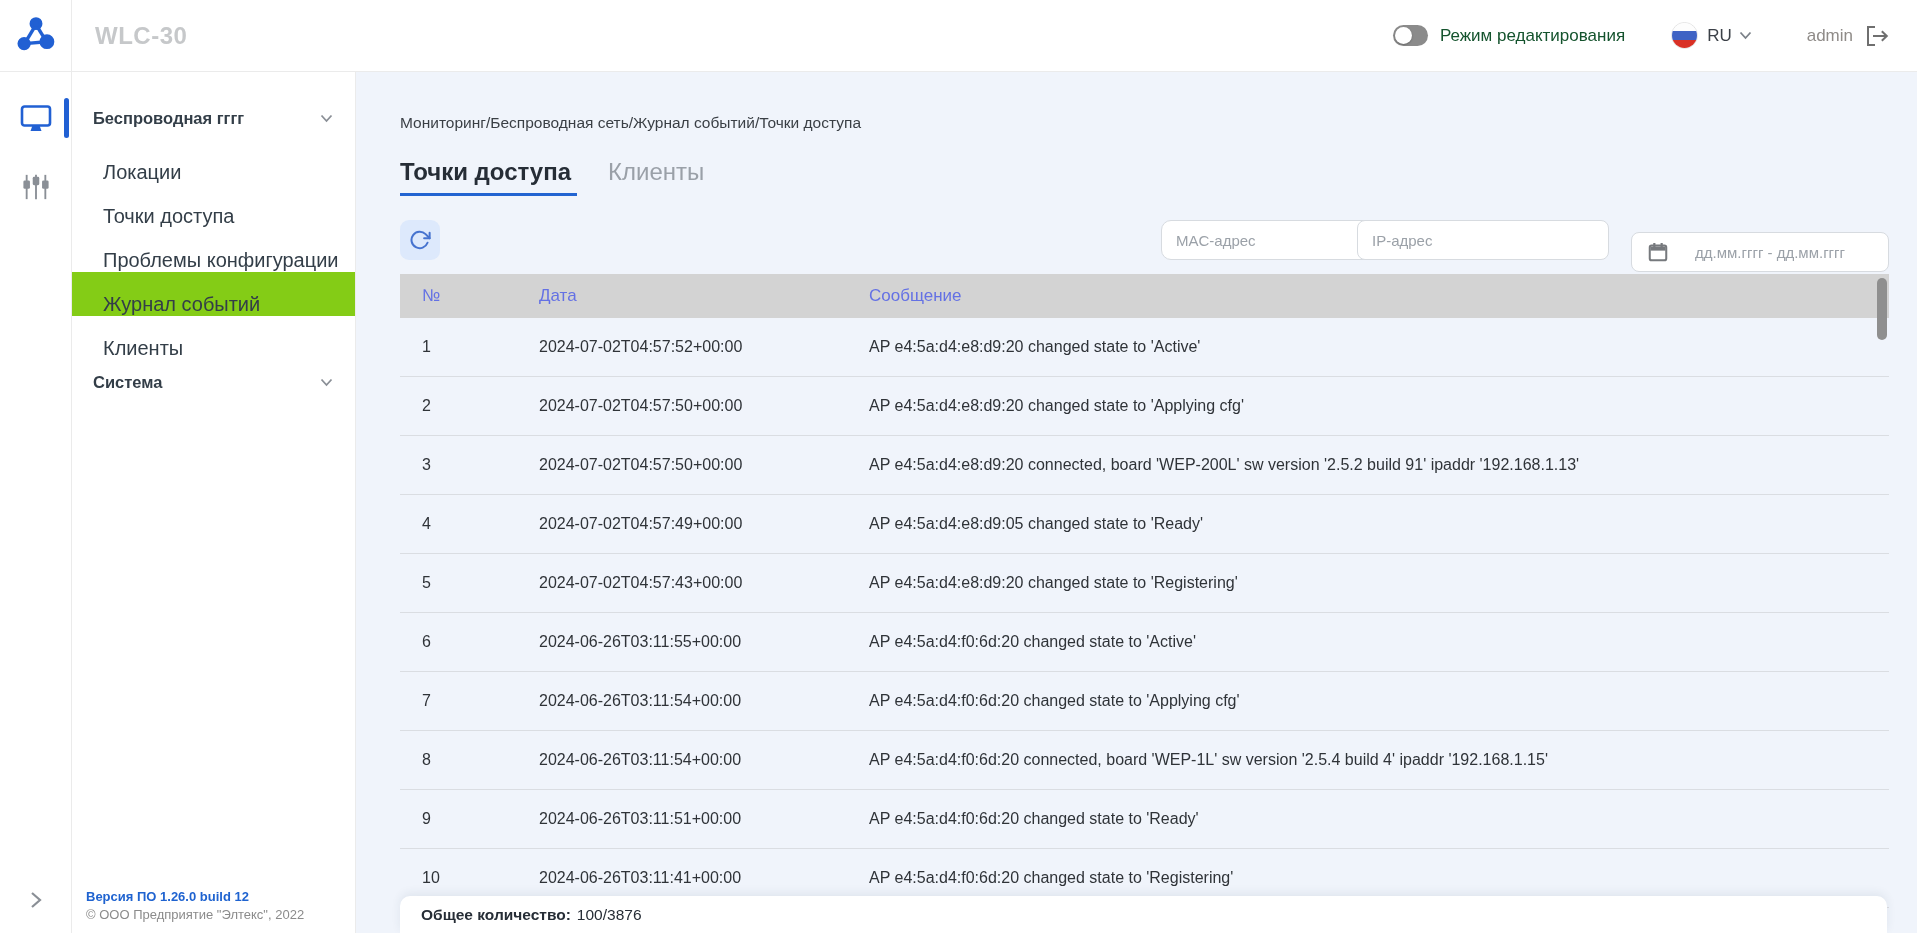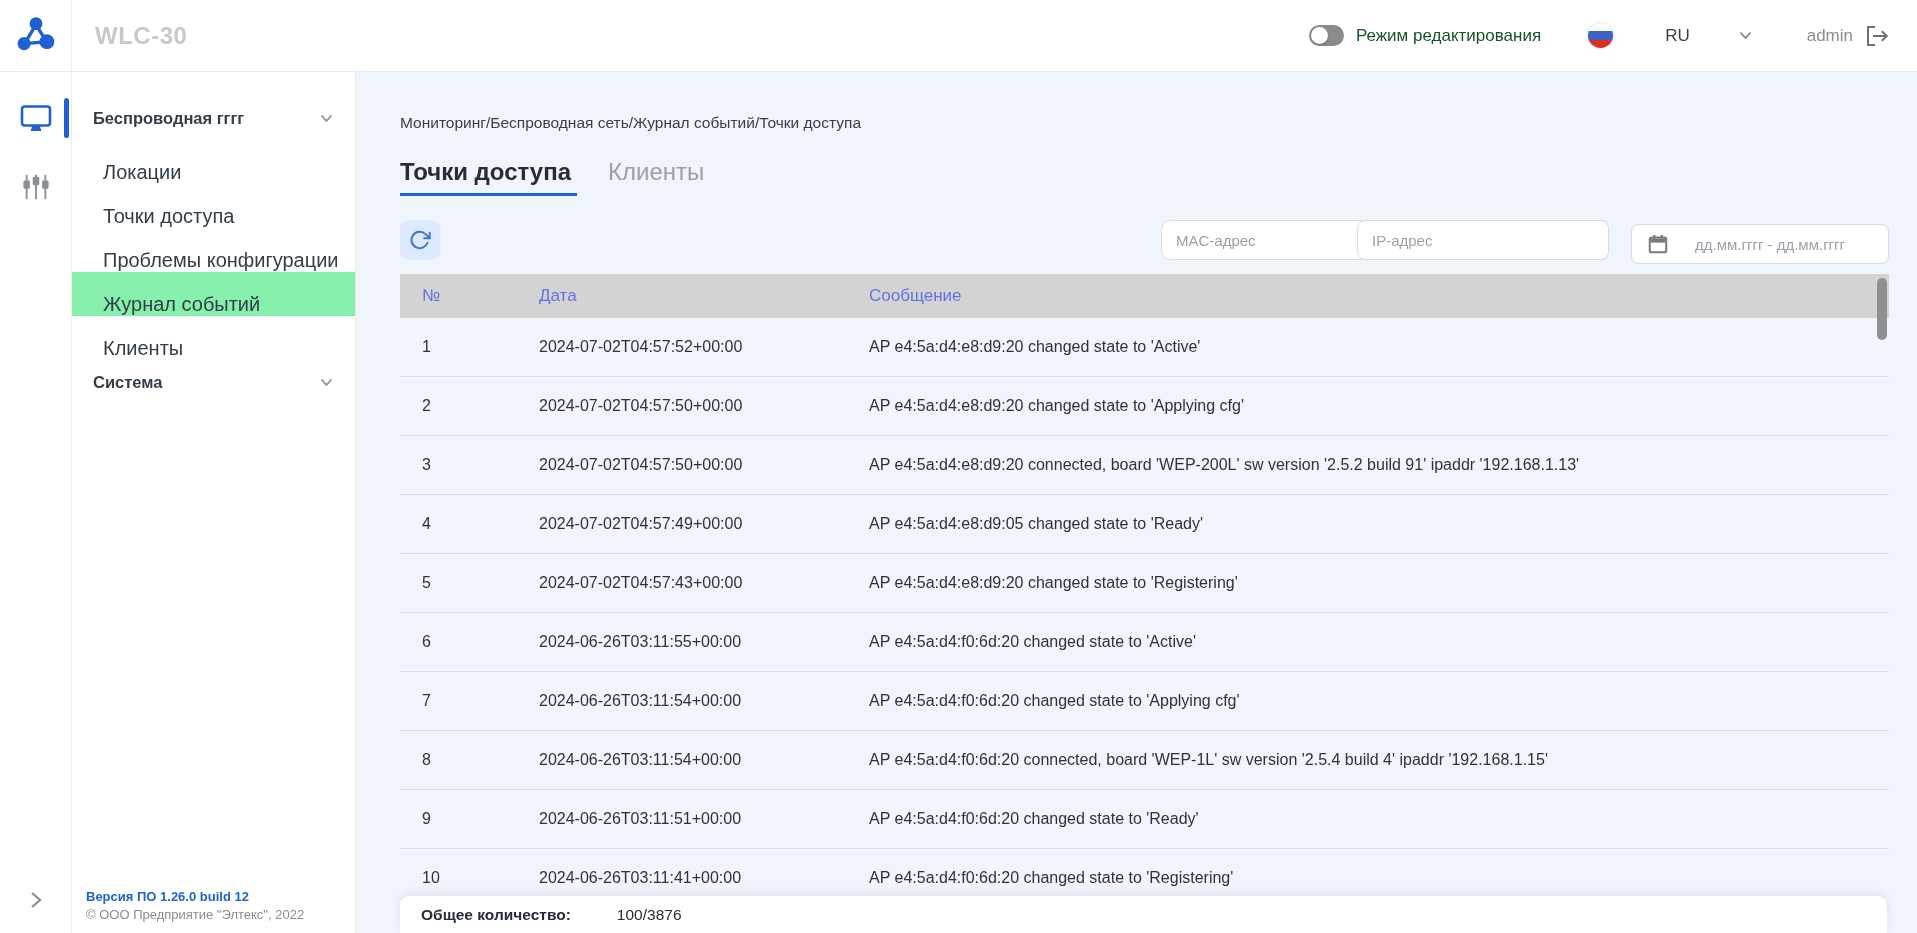--- a/index.html
+++ b/index.html
@@ -27,21 +27,21 @@
   .topbar-right { margin-left:auto; display:flex; align-items:center; padding-right:27px; }
   .toggle {
     width:35px; height:21px; border-radius:11px; background:#8b8b8b;
     position:relative; cursor:pointer; flex:0 0 auto;
   }
   .toggle .knob {
     position:absolute; left:2px; top:2px; width:17px; height:17px;
     border-radius:50%; background:#fff; box-shadow:0 1px 2px rgba(0,0,0,.25);
   }
   .toggle-label { margin-left:12px; font-size:17px; color:#14532d;text-align:right; }
-  .lang { display:flex; align-items:center; margin-left:46px; cursor:pointer;gap:42px; }
+  .lang { display:flex; align-items:center; margin-left:46px; cursor:pointer; }
   .flag {
     width:27px; height:27px; border-radius:50%; overflow:hidden;
     border:1px solid #e3e3e3; display:flex; flex-direction:column; flex:0 0 27px;
   }
   .flag .w { height:9px; background:#fdfdfd; }
   .flag .b { height:9px; background:#3f63c4; }
   .flag .r { height:9px; background:#d93025; }
   .lang-code { margin-left:9px; font-size:17px; color:#3b4047; }
   .lang .chev { margin-left:7px; }
   .user { display:flex; align-items:center; margin-left:55px; }
@@ -66,21 +66,21 @@
   .menu {
     position:absolute; top:72px; left:72px; width:284px; bottom:0;
     background:#fff; border-right:1px solid #ebebeb; z-index:4; padding-top:24px;
   }
   .menu-row { height:44px; display:flex; align-items:center; cursor:pointer; }
   .menu-section {
     padding-left:21px; padding-right:22px; justify-content:space-between;
     font-size:16.5px; font-weight:600; color:#333e48;
   }
   .menu-item { padding-left:31px; font-size:20px; color:#333e48;align-items:flex-end; }
-  .menu-item.selected { background:#86efac; }
+  .menu-item.selected { background:#84cc16; }
   .menu-footer { position:absolute; left:14px; bottom:11px; }
   .version { font-size:13px; font-weight:bold; color:#1f63d0; margin-bottom:3px; }
   .copyright { font-size:13px; color:#8b8b8b; }
 
   
   .main { position:absolute; top:72px; left:357px; right:0; bottom:0; }
   .breadcrumb { position:absolute; left:43px; top:42px; font-size:15.5px; color:#3a3f45; }
   .tabs { position:absolute; left:43px; top:86px; display:flex; align-items:flex-end; }
   .tab { font-size:24px; cursor:pointer; }
   .tab.active {
@@ -97,21 +97,21 @@
   }
   .filter-input {
     position:absolute; top:0; height:40px; background:#fff;
     border:1px solid #d7dbe0; border-radius:8px;
     font-size:15px; color:#333; padding:0 14px;
     font-family:"Liberation Sans","DejaVu Sans",sans-serif;
   }
   .filter-input::placeholder { color:#9ba1a8; opacity:1; }
   .mac-input { right:543px; width:213px;border-radius:10px; }
   .ip-input  { right:308px; width:252px; }
-  .date-wrap { position:absolute; right:28px; top:4px; width:258px; height:44px; }
+  .date-wrap { position:absolute; right:28px; top:12px; width:258px; height:44px; }
   .date-wrap .filter-input { position:absolute; left:0; right:0; width:258px; padding-left:63px; }
   .date-wrap .cal { position:absolute; left:16px; top:9px; pointer-events:none; }
 
   
   .table { position:absolute; left:43px; right:28px; top:202px; bottom:0; }
   .thead {
     height:44px; background:#d3d3d3; display:grid;
     grid-template-columns:117px 330px 1fr; align-items:center;
     padding-left:22px; font-size:17px; color:#6471e4;
     position:relative; z-index:1;
@@ -125,21 +125,21 @@
   }
   .scroll-thumb {
     position:absolute; right:2px; top:4px; width:10px; height:62px;
     background:#8f8f8f; border-radius:5px; z-index:3; cursor:grab;
   }
   .totals {
     position:absolute; left:43px; right:30px; bottom:0; height:37px;
     background:#fff; border-radius:10px 10px 0 0;
     box-shadow:0 -3px 10px rgba(40,60,90,.08);
     display:flex; align-items:center; padding-left:21px;
-    font-size:15.5px; color:#262d36; z-index:3;gap:40px;
+    font-size:15.5px; color:#262d36; z-index:3;
   }
   .totals b { font-weight:bold; margin-right:6px; }
   svg { display:block; }
 </style>
 </head>
 <body>
 
 <div class="topbar">
   <div class="logo-box">
     <svg width="38" height="38" viewBox="0 0 40 40">

